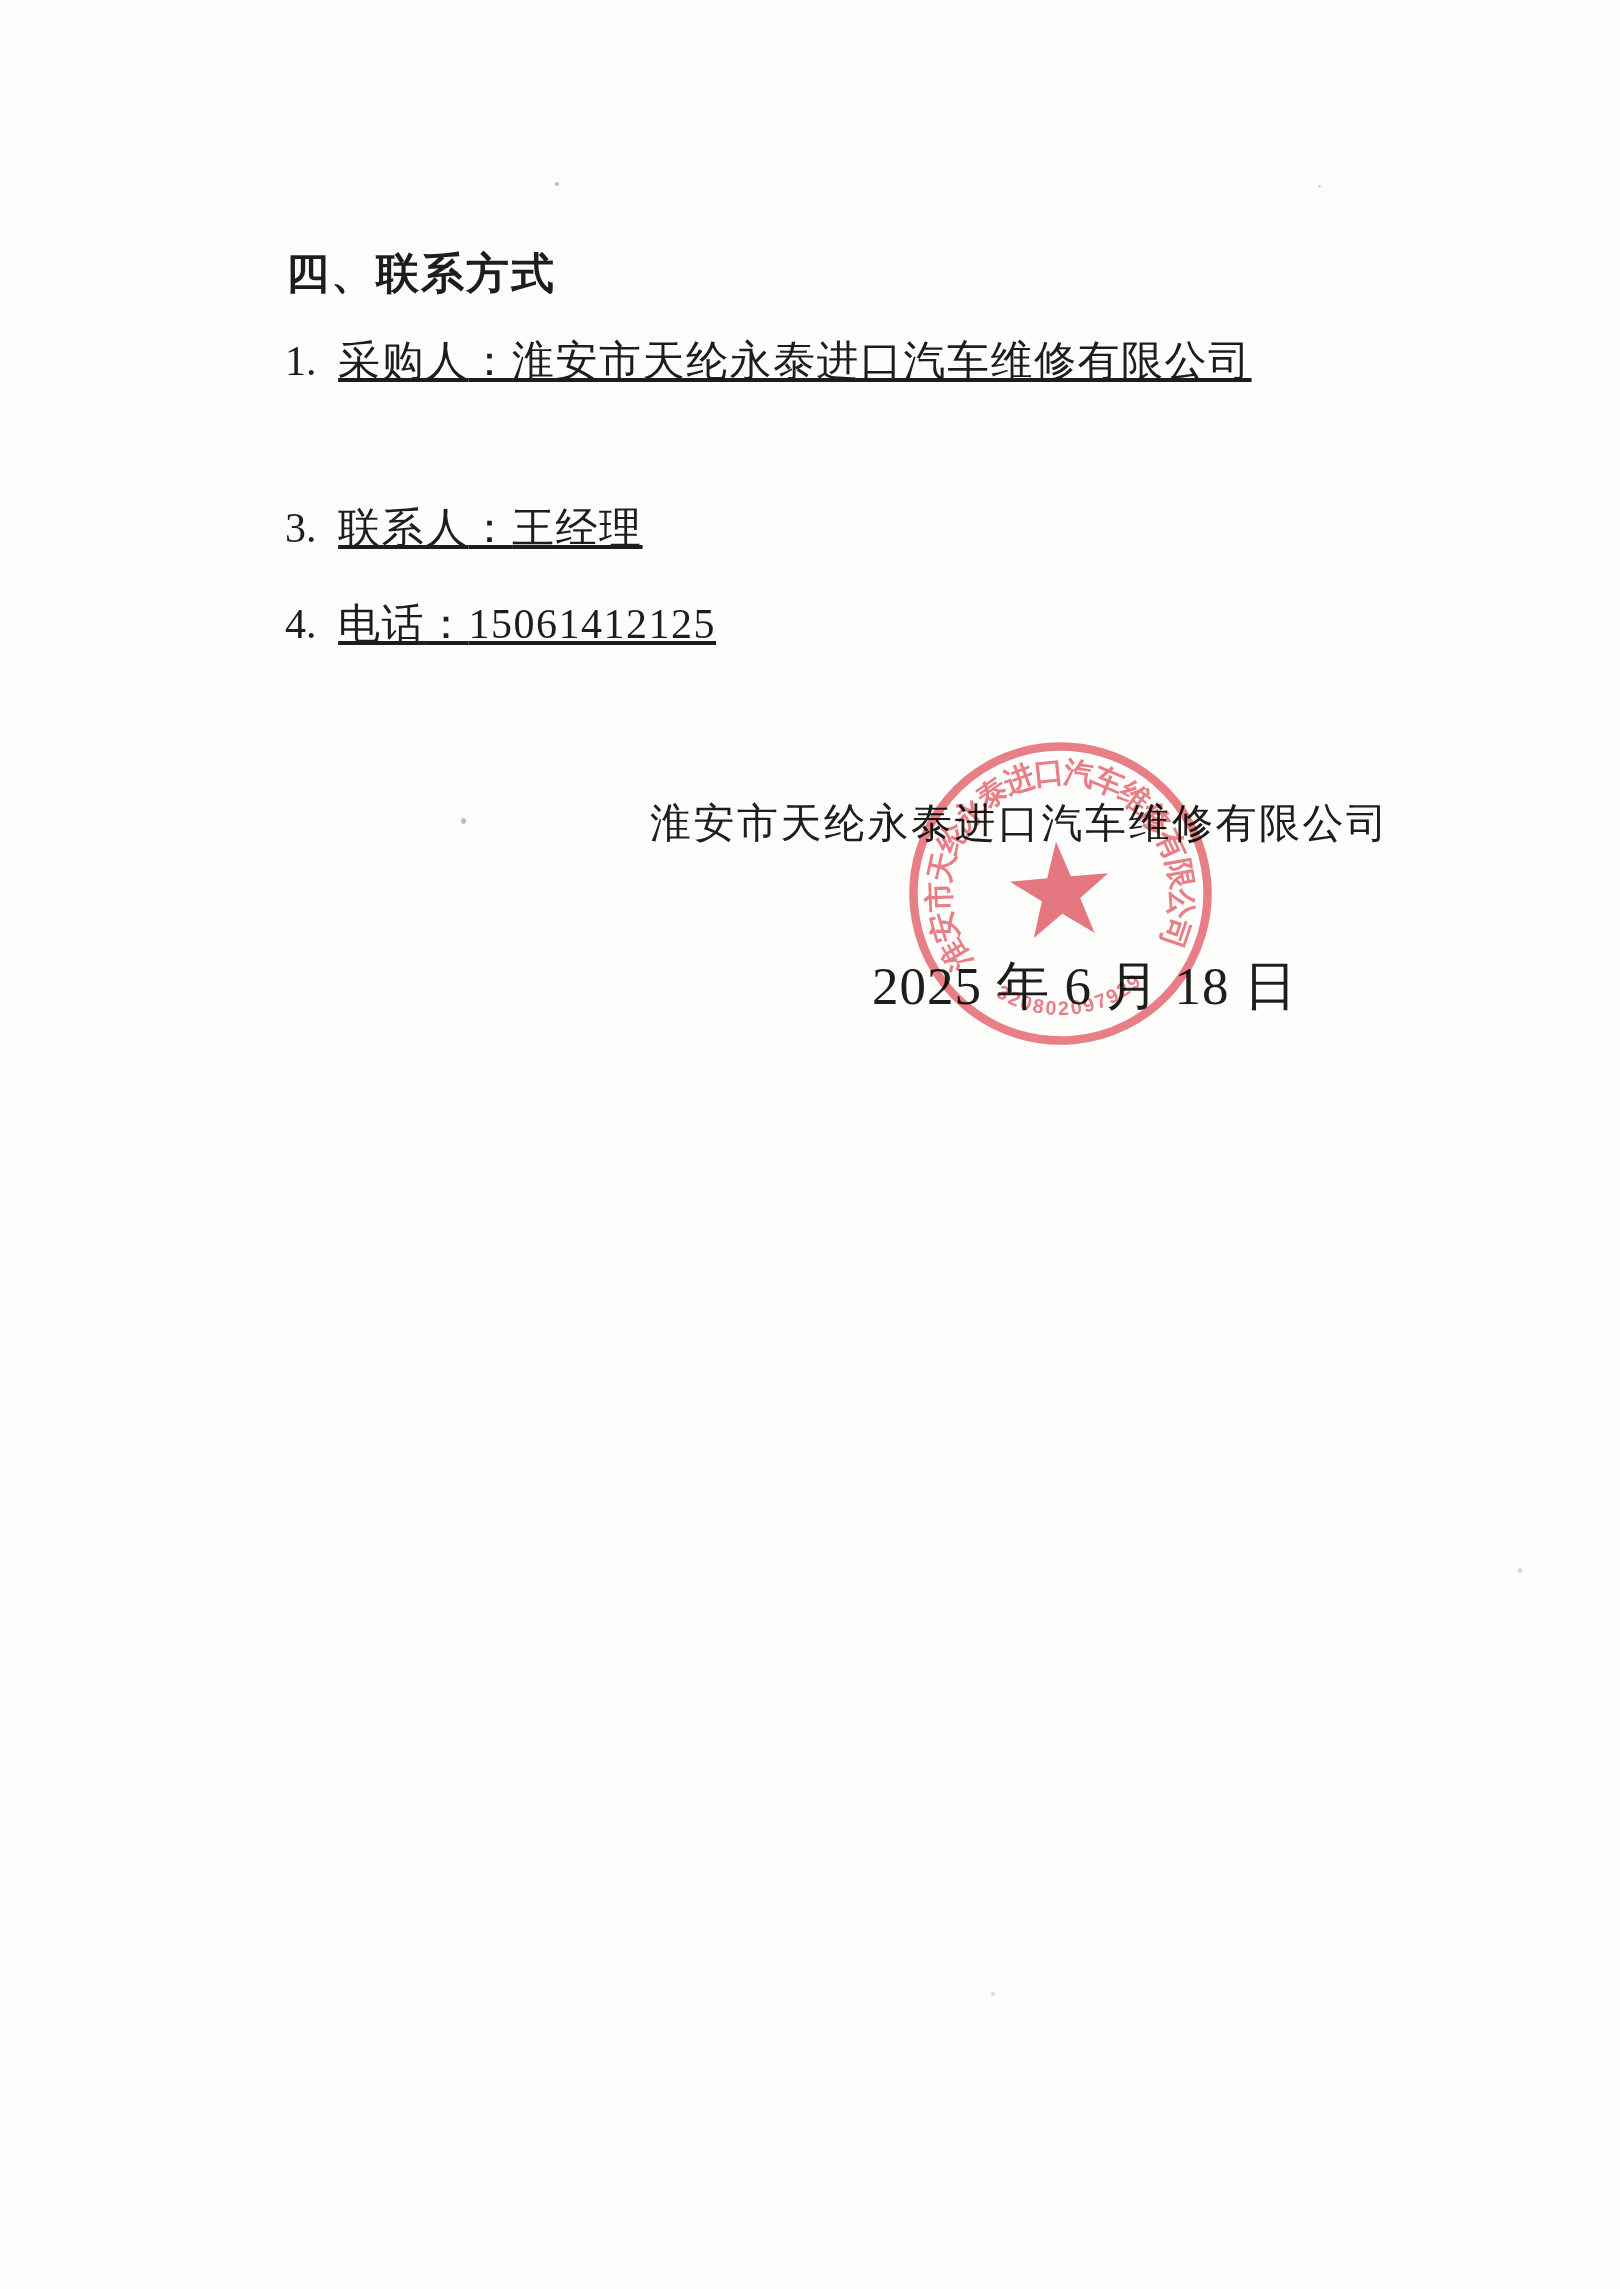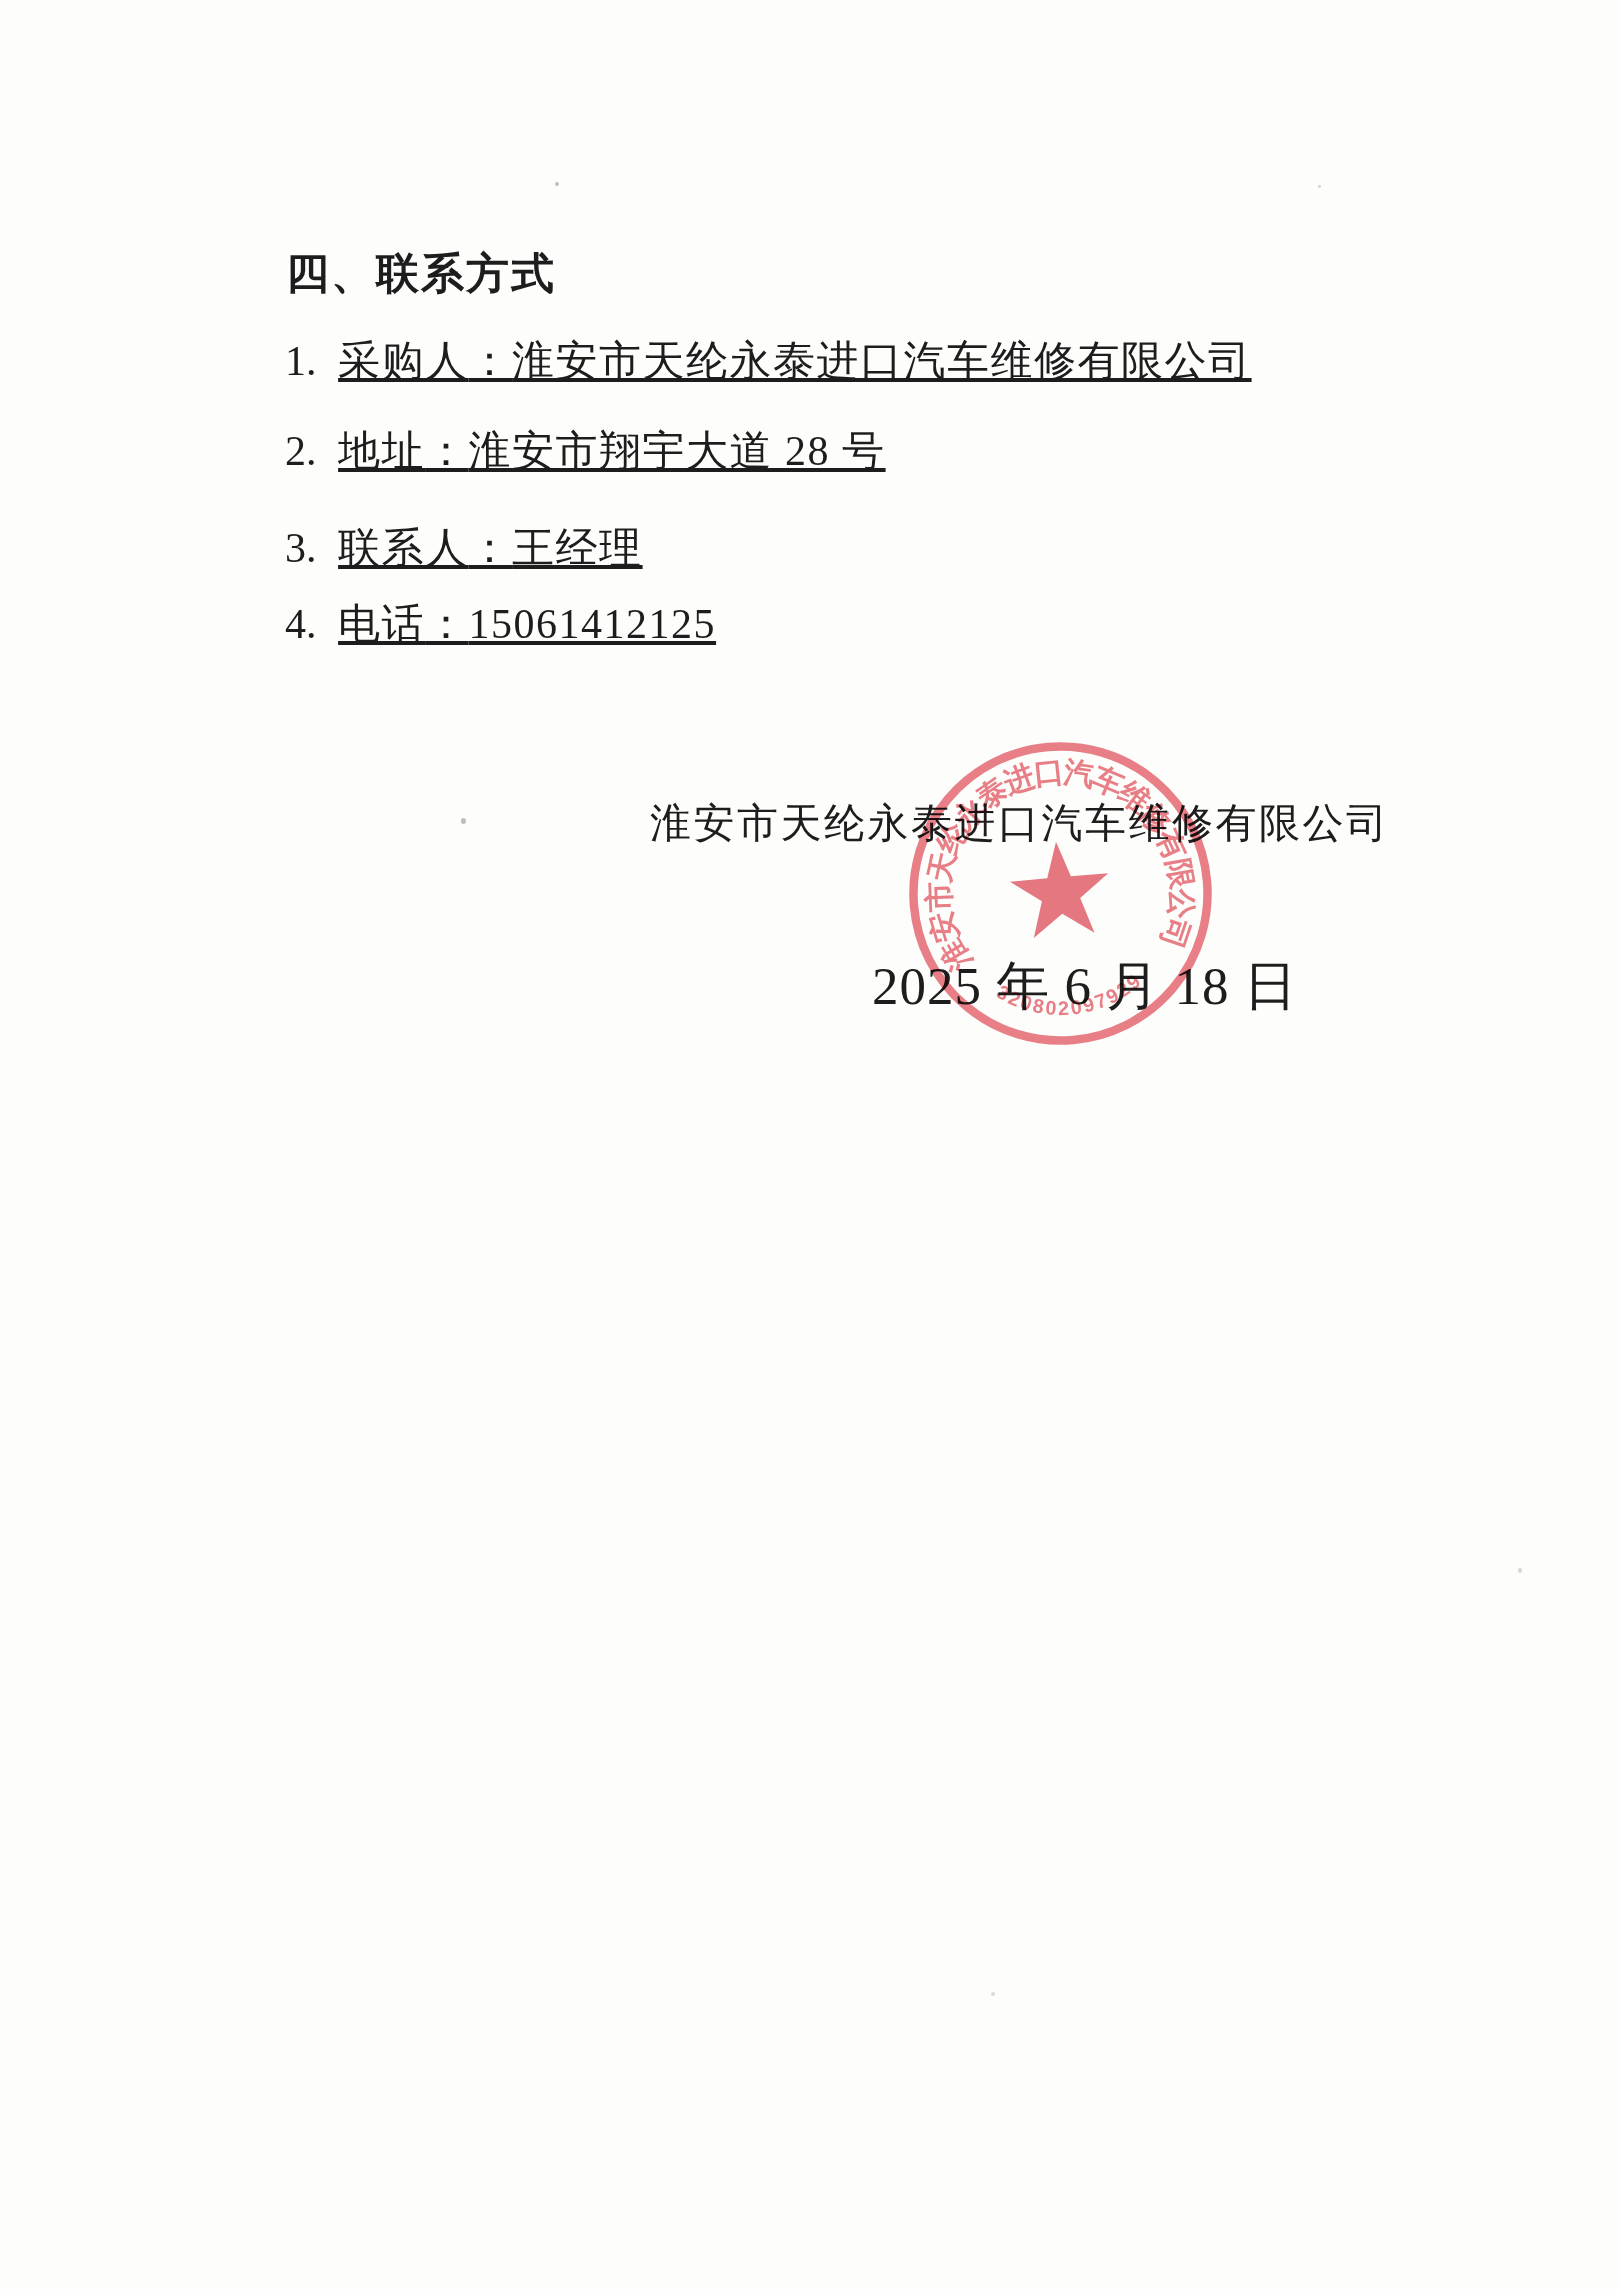--- a/index.html
+++ b/index.html
@@ -90,25 +90,22 @@
 <body>
 
 <div class="page">
 
   <div class="section-heading">四、联系方式</div>
 
   <div class="contact-line" style="top:337px">
     <span class="num">1.</span><span>采购人</span><span>：</span><span>淮安市天纶永泰进口汽车维修有限公司</span>
   </div>
 
-  <div class="contact-line" style="top:427px">
-    <span class="num">2.</span><span>地址</span><span>：</span><span>淮安市翔宇大道 28 号</span>
-  </div>
 
-  <div class="contact-line" style="top:524px">
+  <div class="contact-line" style="top:504px">
     <span class="num">3.</span><span>联系人</span><span>：</span><span>王经理</span>
   </div>
 
   <div class="contact-line" style="top:600px">
     <span class="num">4.</span><span>电话</span><span>：</span><span>15061412125</span>
   </div>
 
   <div class="signature-company">淮安市天纶永泰进口汽车维修有限公司</div>
 
   <div class="signature-date">2025 年 6 月 18 日</div>

